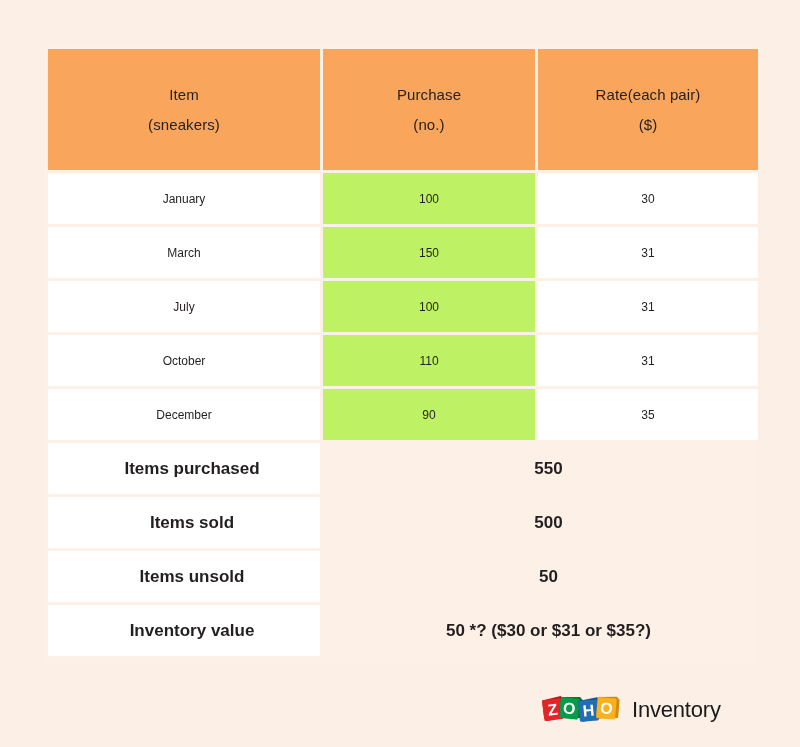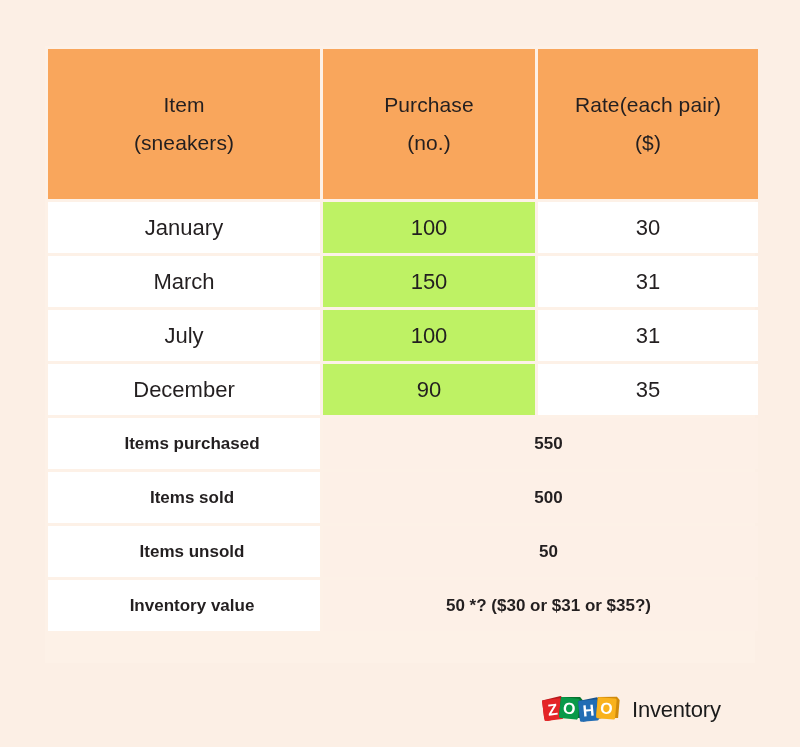--- a/index.html
+++ b/index.html
@@ -53,34 +53,34 @@
   }
 
   
   col.c1 { width: 272px; }
   col.c2 { width: 212px; }
   col.c3 { width: 220px; }
 
   
   thead th {
     background: #f9a65c;
-    height: 150px;
-    font-size: 21px;
+    height: 121px;
+    font-size: 15px;
     font-weight: bold;
     letter-spacing: .1px;
     color: #1a1a1a;
     line-height: 1.15;
   }
   thead th .l1 { display: block; margin-bottom: 13px; }
   thead th .l2 { display: block; }
 
   
   tbody td {
     height: 51px;
-    font-size: 22px;
+    font-size: 12px;
   }
   td.white { background: #ffffff; }
   td.peach { background: #bef264; }
 
   tbody tr.summary td {
     height: 51px;
     font-weight: bold;
     font-size: 17px;
     padding-left: 16px;
   }
@@ -149,20 +149,25 @@
           <td class="white">March</td>
           <td class="peach">150</td>
           <td class="white">31</td>
         </tr>
         <tr class="data">
           <td class="white">July</td>
           <td class="peach">100</td>
           <td class="white">31</td>
         </tr>
         <tr class="data">
+          <td class="white">October</td>
+          <td class="peach">110</td>
+          <td class="white">31</td>
+        </tr>
+        <tr class="data">
           <td class="white">December</td>
           <td class="peach">90</td>
           <td class="white">35</td>
         </tr>
 
         <tr class="summary">
           <td class="label">Items purchased</td>
           <td class="value" colspan="2">550</td>
         </tr>
         <tr class="summary">

